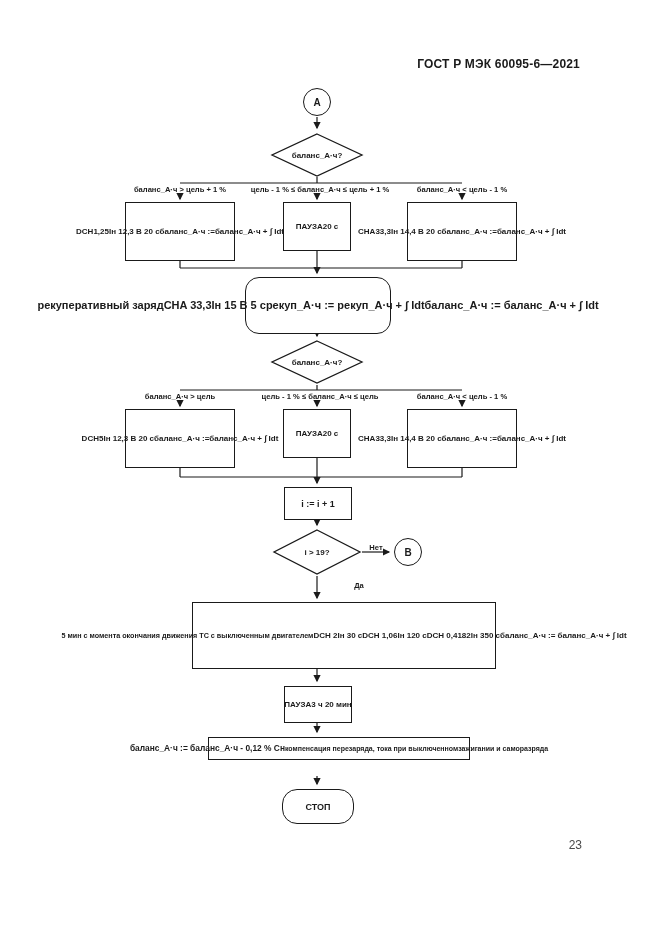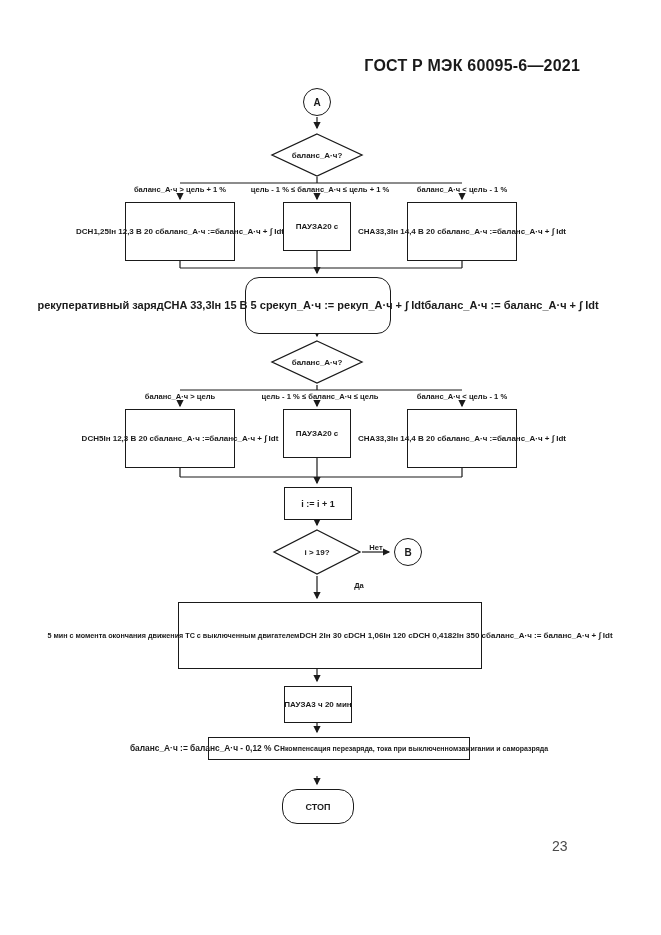--- a/index.html
+++ b/index.html
@@ -1,21 +1,21 @@
 <!DOCTYPE html>
 <html><head>
 <meta charset="utf-8">
 <style>
   html,body{margin:0;padding:0;background:#fff;}
   #page{position:relative;width:661px;height:935px;background:#ffffff;overflow:hidden;
         font-family:"Liberation Sans",sans-serif;color:#1a1a1a;}
   #wires{position:absolute;left:0;top:0;width:661px;height:935px;pointer-events:none;}
 
   .hdr{position:absolute;top:57px;left:330px;width:250px;text-align:right;
-       font-size:16px;font-weight:bold;letter-spacing:.2px;}
+       font-size:12px;font-weight:bold;letter-spacing:.2px;}
 
   .box{position:absolute;border:1.4px solid #1a1a1a;background:#fff;
        display:flex;flex-direction:row;justify-content:center;align-items:center;
        text-align:center;font-weight:bold;font-size:8px;line-height:12px;box-sizing:border-box;}
   .box span{display:block;white-space:nowrap;}
 
   .lbl{position:absolute;font-size:7.6px;font-weight:bold;text-align:center;white-space:nowrap;}
 
   .diamond{position:absolute;}
   .diamond svg{position:absolute;left:0;top:0;}
@@ -32,22 +32,22 @@
        font-size:9px;font-weight:bold;box-sizing:border-box;}
 
   .small1{font-size:11px;line-height:11px;border-radius:14px;}
   .eo span{line-height:12px;}
   .eo .l0{font-size:7.2px;}
   .comp .l0{font-size:8.4px;line-height:13px;}
   .comp .l1,.comp .l2{font-size:7px;line-height:9.5px;}
 
   .caption{position:absolute;top:825px;left:157px;width:322px;text-align:center;
        font-size:9.5px;color:#595959;}
-  .pagenum{position:absolute;top:838px;left:552px;width:30px;text-align:left;
-       font-size:14px;color:#4a4a4a;}
+  .pagenum{position:absolute;top:838px;left:552px;width:30px;text-align:right;
+       font-size:12px;color:#4a4a4a;}
 </style>
 </head>
 <body>
 
 <div id="page">
 
   <svg id="wires" viewBox="0 0 661 935">
     <defs>
       <marker id="arr" markerWidth="8" markerHeight="8" refX="5" refY="3" orient="auto">
         <path d="M0,0 L6,3 L0,6 z" fill="#1a1a1a"></path>
@@ -163,21 +163,21 @@
     <span class="dtxt">i &gt; 19?</span>
   </div>
 
   <div class="lbl" style="left:364px;top:543px;width:24px;">Нет</div>
   <div class="lbl" style="left:306px;top:581px;width:24px;margin-left:41px;">Да</div>
 
   <div class="circle" style="left:394px;top:538px;">
     <span>В</span>
   </div>
 
-  <div class="box eo" style="left:178px;top:602px;width:304px;height:67px;">
+  <div class="box eo" style="left:192px;top:602px;width:304px;height:67px;">
     <span class="l0">5 мин с момента окончания движения ТС с выключенным двигателем</span>
     <span>DCH 2Iн 30 с</span>
     <span>DCH 1,06Iн 120 с</span>
     <span>DCH 0,4182Iн 350 с</span>
     <span>баланс_А·ч := баланс_А·ч + ∫ Idt</span>
   </div>
 
   <div class="box" style="left:284px;top:686px;width:68px;height:37px;">
     <span>ПАУЗА</span>
     <span>3 ч 20 мин</span>

